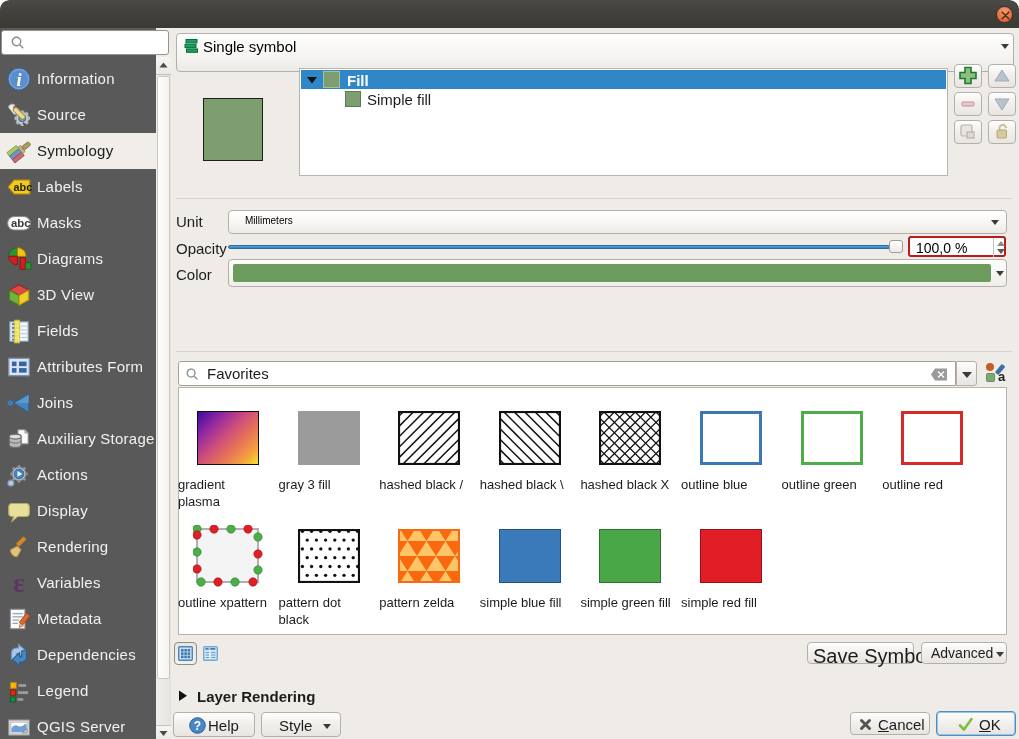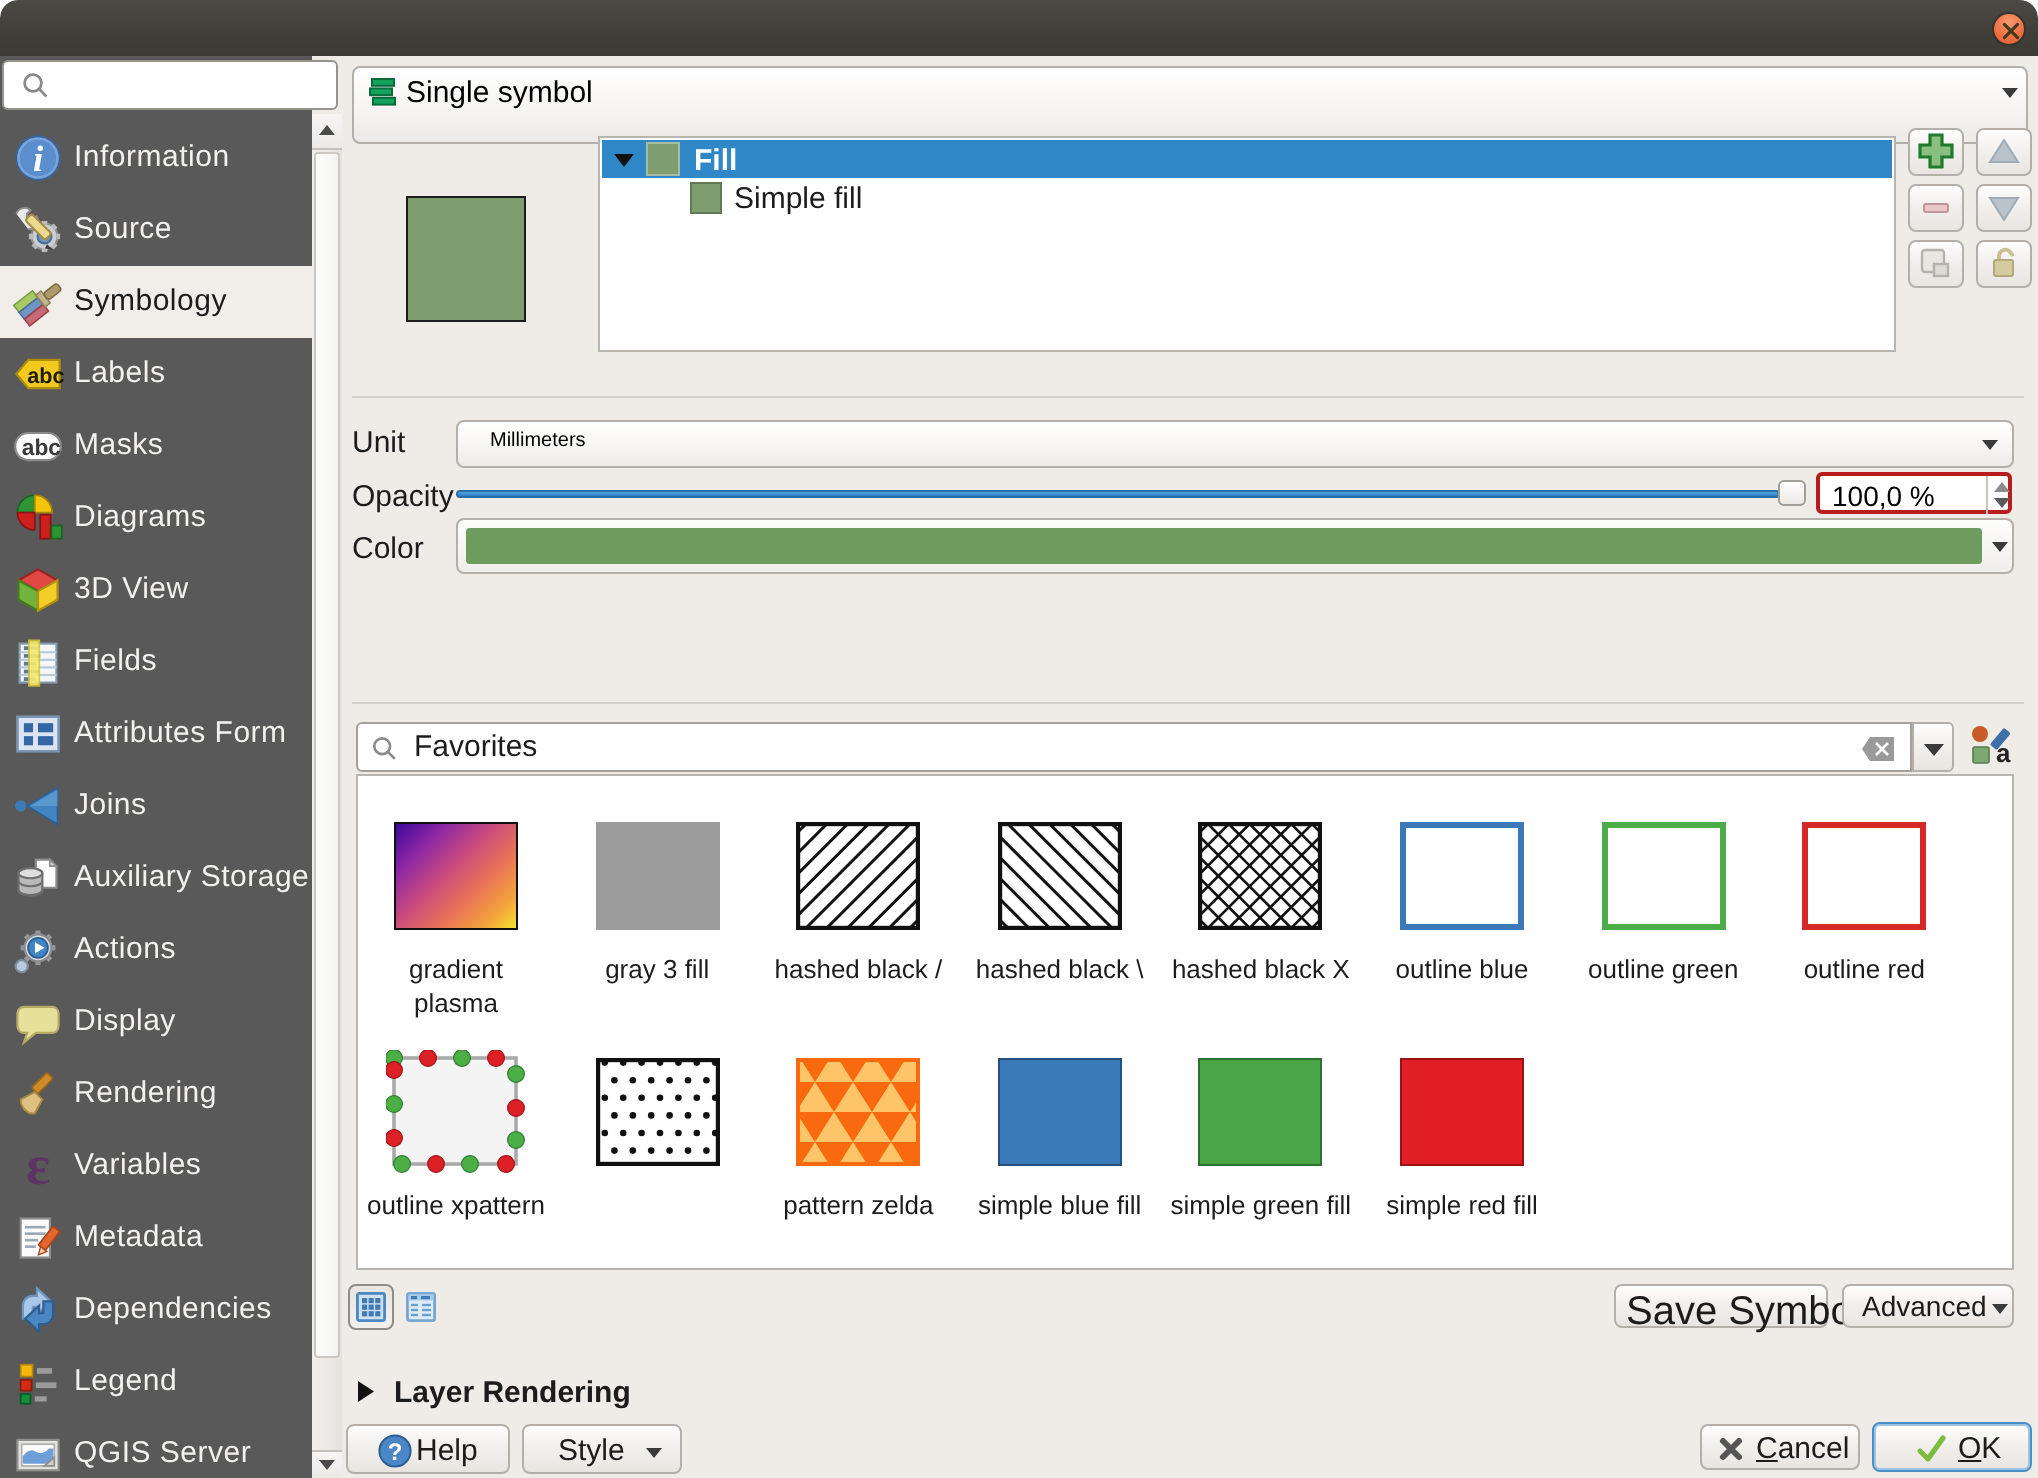--- a/index.html
+++ b/index.html
@@ -22,21 +22,21 @@
 .btn { position:absolute; background:linear-gradient(#fefefe, #f2f0ed 45%, #e8e5e1);
   border:1px solid #b4b0a9; border-radius:4px; font-size:15px; color:#1c1c1c; }
 .btn span { white-space:nowrap; }
 .panel { position:absolute; background:#ffffff; border:1px solid #b8b4ae; }
 .sep { position:absolute; height:1px; background:#d5d1cb; }
 .lab { position:absolute; font-size:15px; color:#1c1c1c; white-space:nowrap; }
 .combo { position:absolute; background:linear-gradient(#ffffff, #f7f5f3 60%, #ecv);
   border:1px solid #b4b0a9; border-radius:4px; }
 .darr { position:absolute; width:0; height:0; border-left:4.5px solid transparent;
   border-right:4.5px solid transparent; border-top:5.5px solid #3a3a3a; }
-.gitem { position:absolute; width:100px; text-align:center; }
+.gitem { position:absolute; width:100px; }
 .glabel { font-size:13px; color:#1c1c1c; line-height:17px; margin-top:11px; }
 .gsw { margin:0 auto; width:62px; height:54px; }
 </style>
 </head>
 <body>
 <div id="win">
 <div id="titlebar">
 <div id="closebtn"><svg width="17" height="17" viewBox="0 0 17 17">
           <path d="M5.2 5.2 L11.8 11.8 M11.8 5.2 L5.2 11.8" stroke="#46391b" stroke-width="1.6" stroke-linecap="round"></path>
         </svg></div>
@@ -524,20 +524,21 @@
           <circle cx="55.2" cy="46.3" r="1.65" fill="#111111"></circle>
           <circle cx="4.4" cy="55.1" r="1.65" fill="#111111"></circle>
           <circle cx="13.6" cy="55.1" r="1.65" fill="#111111"></circle>
           <circle cx="22.8" cy="55.1" r="1.65" fill="#111111"></circle>
           <circle cx="32.0" cy="55.1" r="1.65" fill="#111111"></circle>
           <circle cx="41.2" cy="55.1" r="1.65" fill="#111111"></circle>
           <circle cx="50.4" cy="55.1" r="1.65" fill="#111111"></circle>
           <circle cx="59.6" cy="55.1" r="1.65" fill="#111111"></circle>
           <rect x="1" y="1" width="60" height="52" fill="none" stroke="#111111" stroke-width="2.2"></rect>
         </svg></div>
+      <div class="glabel">pattern dot<br>black</div>
     </div>
 <div class="gitem" style="left:379.2px;top:529px">
       <div class="gsw"><svg width="62" height="54" viewBox="0 0 62 54">
           <rect width="62" height="54" fill="#fec568"></rect>
           <polygon points="-9.5,-18 9.5,-18 0.0,-3" fill="#f9690f"></polygon>
           <polygon points="9.5,-18 28.5,-18 19.0,-3" fill="#f9690f"></polygon>
           <polygon points="28.5,-18 47.5,-18 38.0,-3" fill="#f9690f"></polygon>
           <polygon points="47.5,-18 66.5,-18 57.0,-3" fill="#f9690f"></polygon>
           <polygon points="66.5,-18 85.5,-18 76.0,-3" fill="#f9690f"></polygon>
           <polygon points="85.5,-18 104.5,-18 95.0,-3" fill="#f9690f"></polygon>

